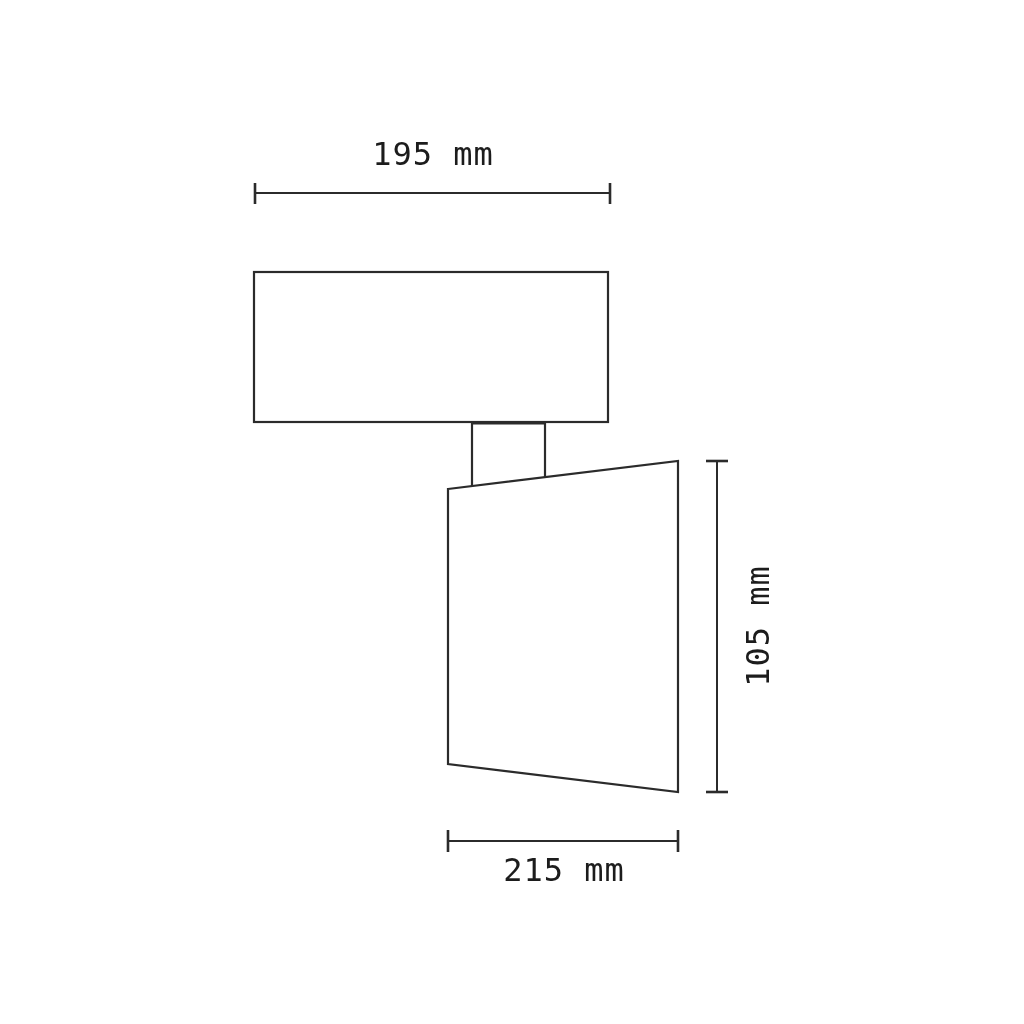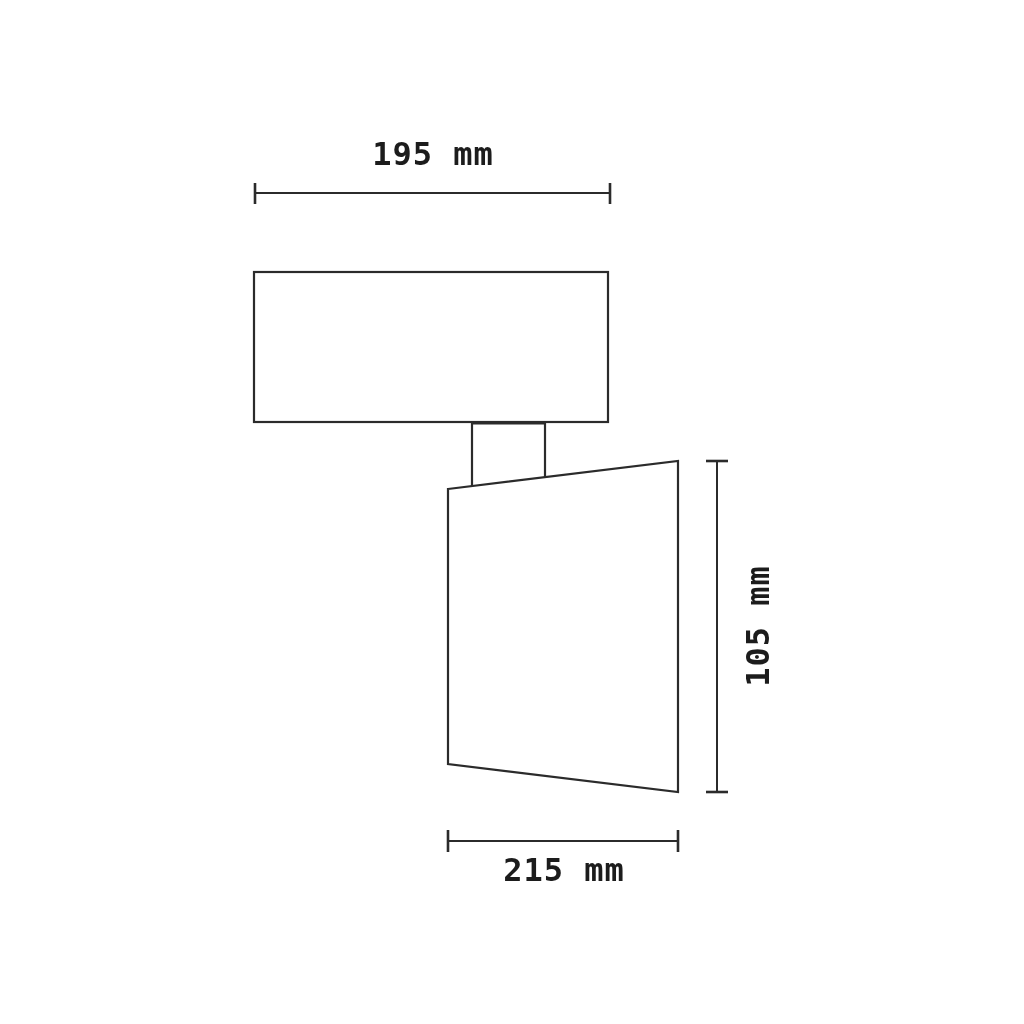--- a/index.html
+++ b/index.html
@@ -14,21 +14,20 @@
     height:1024px;
     background:var(--background);
     font-family:"DejaVu Sans Mono", monospace;
   }
   .stage{
     position:relative;
     width:1024px;
     height:1024px;
     background:var(--background);
     overflow:hidden;
-    font-weight:bold;
   }
   svg{display:block}
   .outline{
     fill:none;
     stroke:var(--line);
     stroke-width:2.2;
     stroke-linejoin:miter;
   }
   .dim-line{
     stroke:var(--line);

